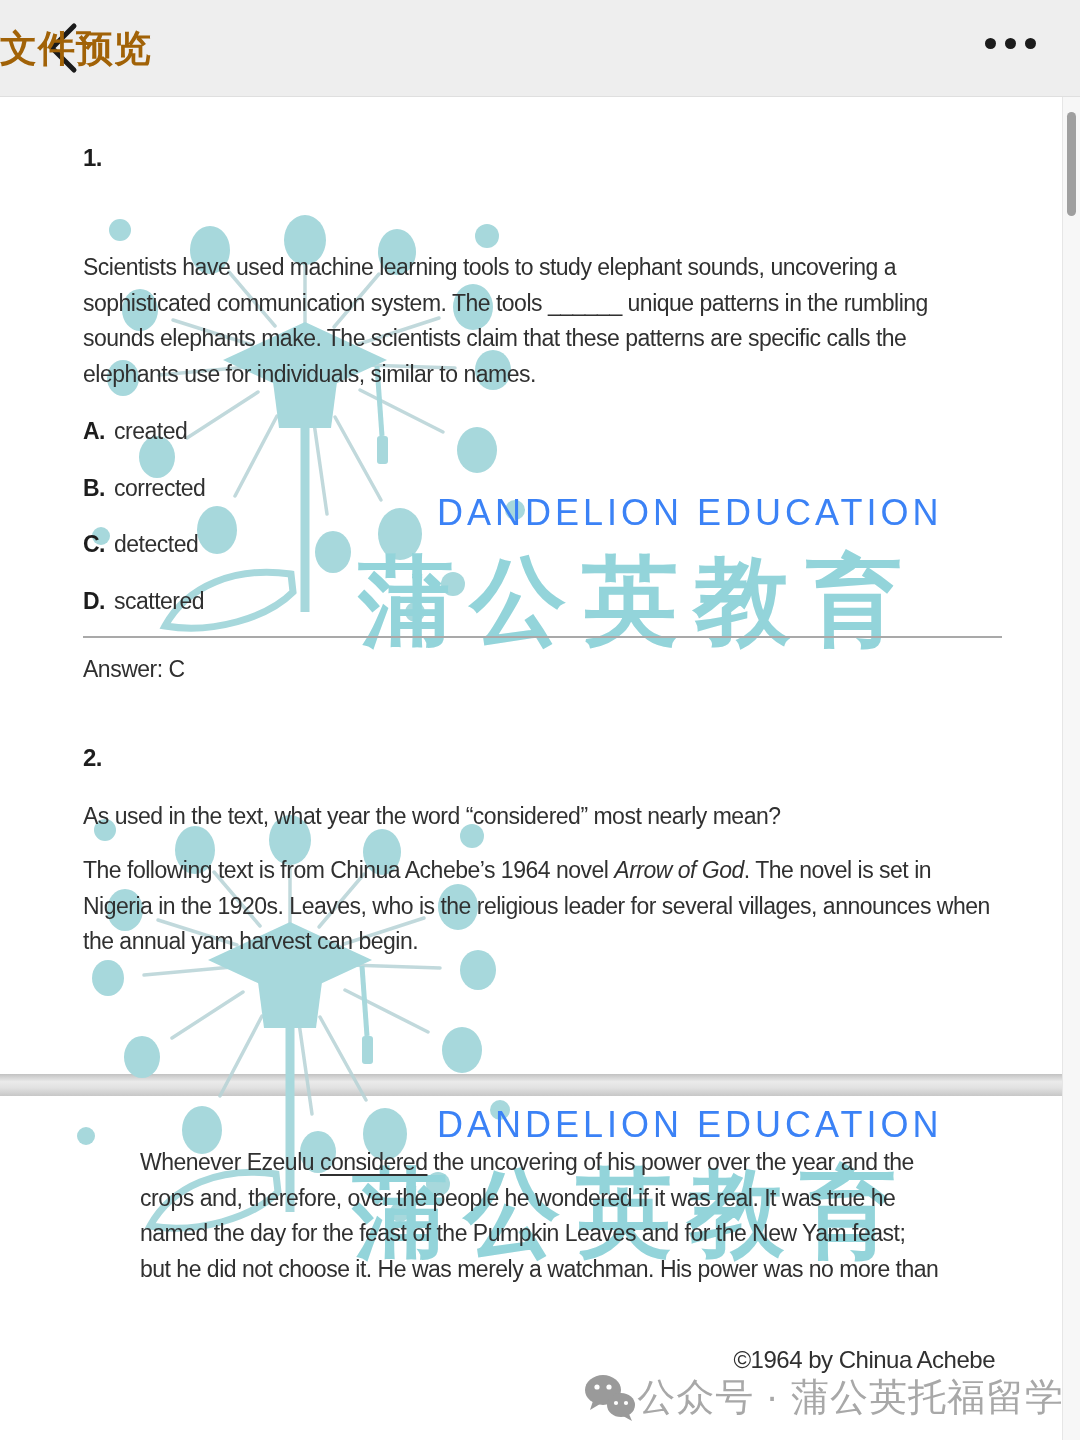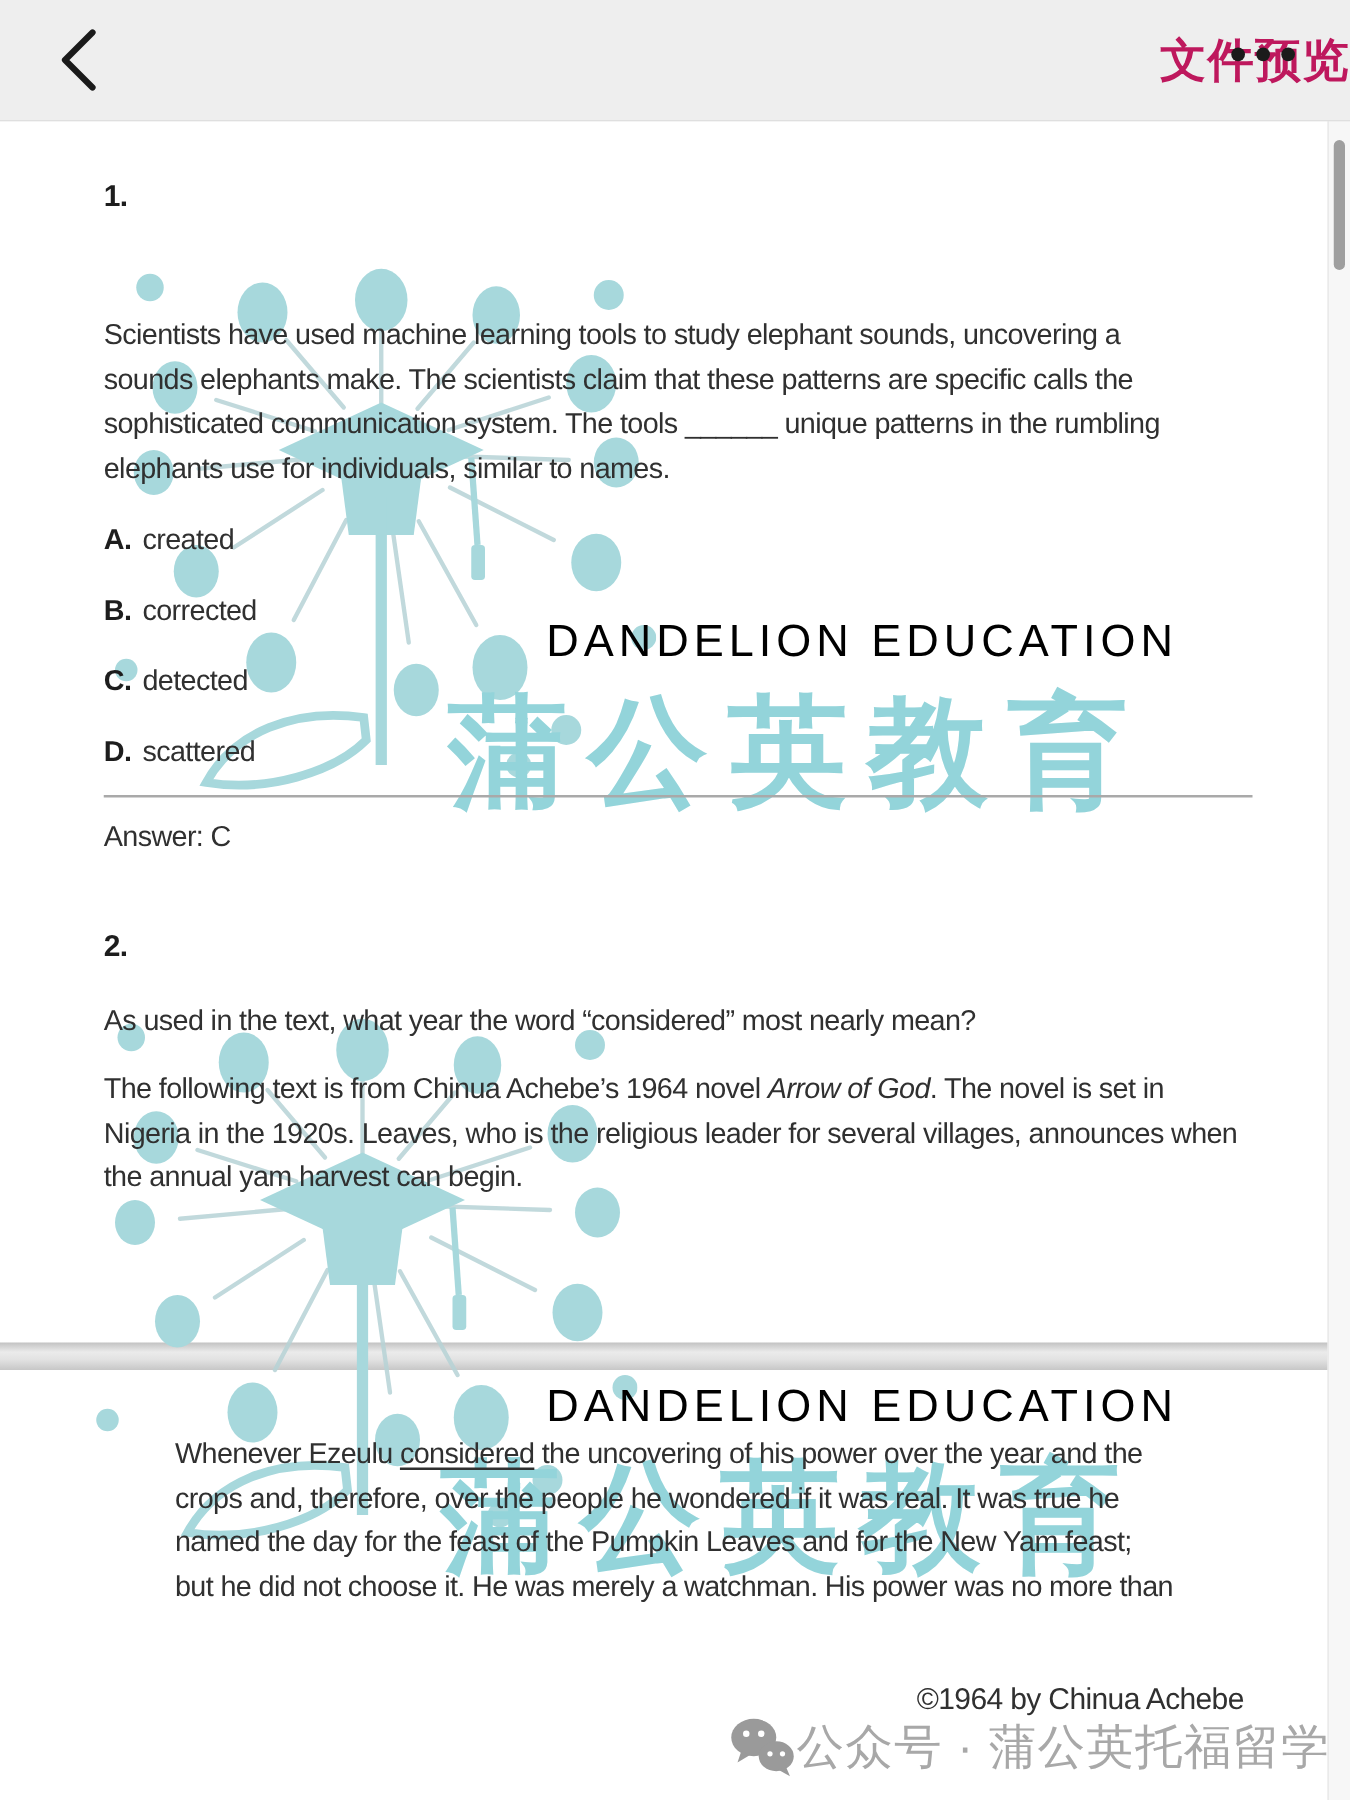--- a/index.html
+++ b/index.html
@@ -7,22 +7,22 @@
     position:relative; width:1080px; height:1440px; background:#ffffff;
     font-family:"Liberation Sans", sans-serif; overflow:hidden;
   }
 
   
   .hdr {
     position:absolute; top:0; left:0; width:1080px; height:96px;
     background:#eeeeee; border-bottom:1px solid #dfdfdf; z-index:50;
   }
   .hdr-title {
-    position:absolute; left:0; right:0; top:24px; text-align:right;
-    font-size:37px; font-weight:700; color:#be185d; letter-spacing:1px;padding-left:16px;
+    position:absolute; left:0; right:0; top:24px; text-align:left;
+    font-size:37px; font-weight:700; color:#a16207; letter-spacing:1px;
   }
   .back-btn { position:absolute; left:46px; top:22px; width:34px; height:52px; cursor:pointer; }
   .menu-btn { position:absolute; right:44px; top:32px; display:flex; gap:9px; cursor:pointer; padding:6px 0; }
   .menu-btn i { width:11px; height:11px; border-radius:50%; background:#1b1b1b; }
 
   
   .gutter {
     position:absolute; right:0; top:96px; width:17px; height:1344px;
     background:#f7f7f7; border-left:1px solid #e6e6e6; z-index:6;
   }
@@ -32,21 +32,21 @@
   }
 
   
   .band {
     position:absolute; left:0; top:1074px; width:1080px; height:22px; z-index:1;
     background:linear-gradient(180deg,#c2c2c2 0,#ebebeb 35%,#e2e2e2 62%,#c7c7c7 100%);
   }
 
   
   .wm { position:absolute; z-index:2; pointer-events:none; }
-  .wm-en { font-size:36px; letter-spacing:4px; color:#000000; white-space:nowrap; }
+  .wm-en { font-size:36px; letter-spacing:4px; color:#3b82f6; white-space:nowrap; }
   .wm-cn { font-size:96px; font-weight:bold; letter-spacing:16px; color:#93d4da; white-space:nowrap; }
 
   
   .txt {
     position:absolute; z-index:10; color:#303030; font-size:23px;
     letter-spacing:-0.5px; line-height:35.5px; white-space:nowrap;
   }
   .num  { font-weight:bold; font-size:24px; color:#1d1d1d; }
   .opt-letter { font-weight:bold; color:#1d1d1d; margin-right:9px; }
   .u  { text-decoration:underline; text-decoration-thickness:2px; text-underline-offset:4px; }
@@ -126,22 +126,22 @@
     <use href="#dandelion"></use>
   </svg>
   <div class="wm wm-en" style="left:437px; top:1104px">DANDELION EDUCATION</div>
   <div class="wm wm-cn" style="left:352px; top:1150px">蒲公英教育</div>
 
   <div class="txt num" style="left:83px; top:140px">1.</div>
 
 
   <div class="txt" style="left:83px; top:250px">
     <div>Scientists have used machine learning tools to study elephant sounds, uncovering a</div>
+    <div><span>sophisticated communication system. The tools </span><span>______</span><span> unique patterns in the rumbling</span></div>
     <div>sounds elephants make. The scientists claim that these patterns are specific calls the</div>
-    <div><span>sophisticated communication system. The tools </span><span>______</span><span> unique patterns in the rumbling</span></div>
     <div>elephants use for individuals, similar to names.</div>
   </div>
 
   <div class="txt" style="left:83px; top:414px">
     <span class="opt-letter">A.</span><span>created</span>
   </div>
   <div class="txt" style="left:83px; top:471px">
     <span class="opt-letter">B.</span><span>corrected</span>
   </div>
   <div class="txt" style="left:83px; top:527px">

